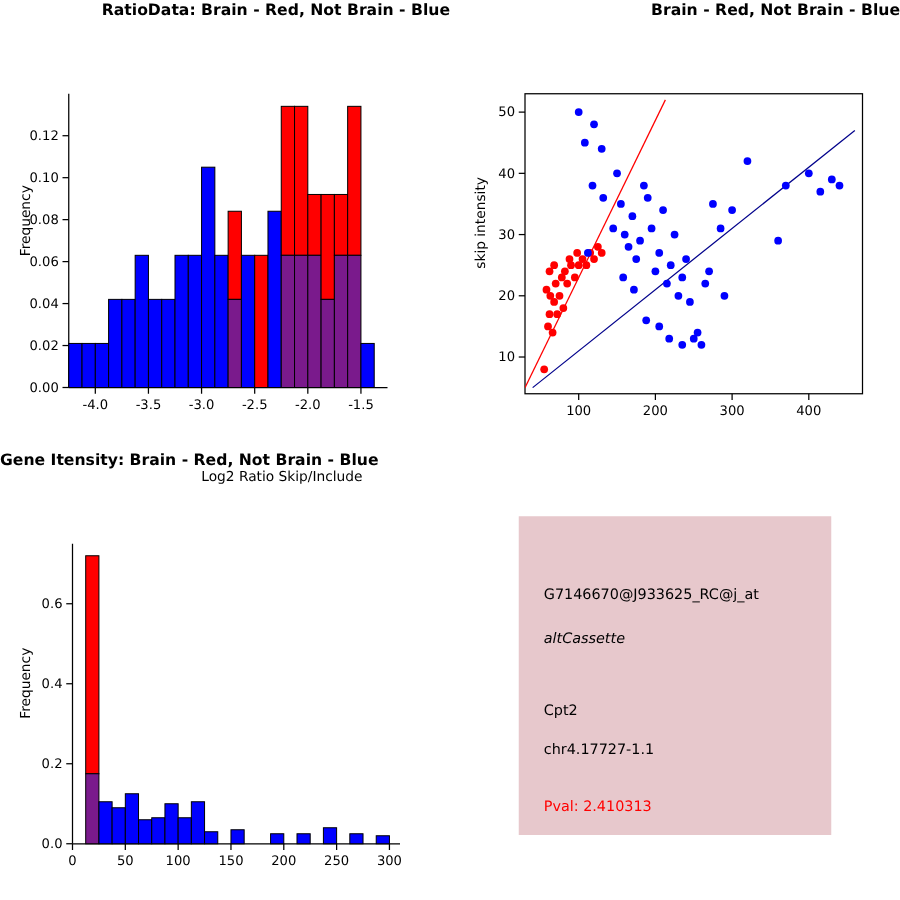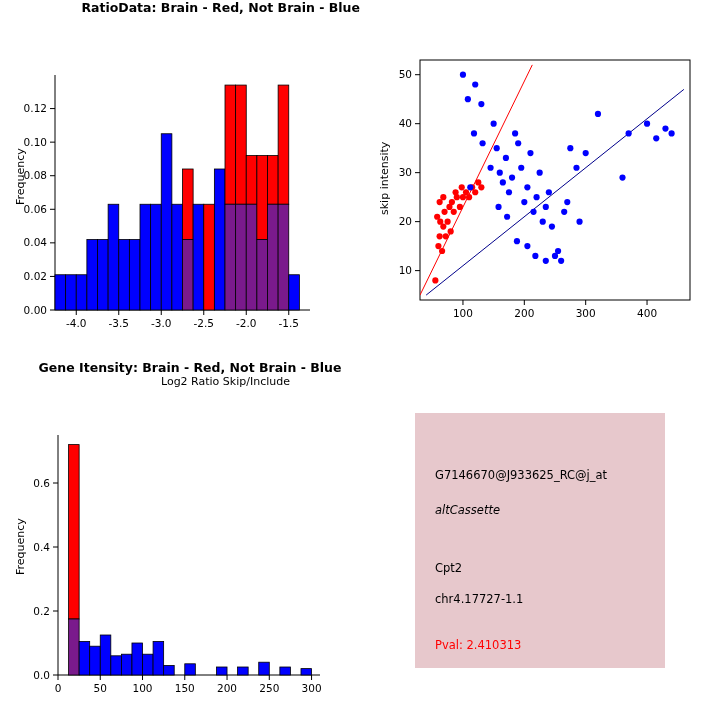--- a/index.html
+++ b/index.html
@@ -103,20 +103,21 @@
       <rect x="267.5" y="189.25" width="10.625" height="105.75" fill="#7a1a8c" stroke="#000" stroke-width="0.8"></rect>
       <rect x="278.125" y="70.07142857142858" width="10.625" height="119.17857142857142" fill="#ff0000" stroke="#000" stroke-width="0.8"></rect>
       <rect x="278.125" y="189.25" width="10.625" height="105.75" fill="#7a1a8c" stroke="#000" stroke-width="0.8"></rect>
       <rect x="288.75" y="259.75" width="10.625" height="35.25" fill="#0000ff" stroke="#000" stroke-width="0.8"></rect>
     </svg>
   <div class="ylab" style="left:14px;top:205px;">Frequency</div>
   <div class="axis-label" style="left:40px;top:343px;width:290px;">Log2 Ratio Skip/Include</div>
 </div>
 
 <div class="panel" style="left:360px;top:0;width:360px;height:360px;">
+  <div class="ptitle" style="left:0;top:20px;width:360px;">Brain - Red, Not Brain - Blue</div>
   <svg id="svg-scatter" width="360" height="360">
       <rect x="60" y="60" width="270" height="240" fill="none" stroke="#000" stroke-width="1"></rect>
       <line x1="102.95454545454545" y1="300" x2="102.95454545454545" y2="305" stroke="#000" stroke-width="1"></line>
       <text x="102.95454545454545" y="317" text-anchor="middle" font-size="10.5" font-family="DejaVu Sans, sans-serif" fill="#000">100</text>
       <line x1="164.3181818181818" y1="300" x2="164.3181818181818" y2="305" stroke="#000" stroke-width="1"></line>
       <text x="164.3181818181818" y="317" text-anchor="middle" font-size="10.5" font-family="DejaVu Sans, sans-serif" fill="#000">200</text>
       <line x1="225.6818181818182" y1="300" x2="225.6818181818182" y2="305" stroke="#000" stroke-width="1"></line>
       <text x="225.6818181818182" y="317" text-anchor="middle" font-size="10.5" font-family="DejaVu Sans, sans-serif" fill="#000">300</text>
       <line x1="287.04545454545456" y1="300" x2="287.04545454545456" y2="305" stroke="#000" stroke-width="1"></line>
       <text x="287.04545454545456" y="317" text-anchor="middle" font-size="10.5" font-family="DejaVu Sans, sans-serif" fill="#000">400</text>
@@ -212,21 +213,21 @@
         <circle cx="122.5909090909091" cy="143.265306122449" r="3.1" fill="#0000ff"></circle>
         <circle cx="114" cy="133.46938775510205" r="3.1" fill="#0000ff"></circle>
         <circle cx="110.31818181818181" cy="187.34693877551018" r="3.1" fill="#0000ff"></circle>
         <circle cx="102.95454545454545" cy="74.69387755102039" r="3.1" fill="#0000ff"></circle>
       </g>
     </svg>
   <div class="ylab" style="left:18px;top:215px;">skip intensity</div>
 </div>
 
 <div class="panel" style="left:0;top:360px;width:400px;height:360px;">
-  <div class="ptitle" style="left:8px;top:22px;width:380px;text-align:center;">Gene Itensity: Brain - Red, Not Brain - Blue</div>
+  <div class="ptitle" style="left:8px;top:22px;width:380px;text-align:left;">Gene Itensity: Brain - Red, Not Brain - Blue</div>
   <svg id="svg-hist-gene" width="400" height="360">
       <line x1="58" y1="300" x2="320" y2="300" stroke="#000" stroke-width="1"></line>
       <line x1="58" y1="60" x2="58" y2="300" stroke="#000" stroke-width="1"></line>
       <line x1="58" y1="300" x2="58" y2="305" stroke="#000" stroke-width="1"></line>
       <text x="58" y="317" text-anchor="middle" font-size="10.5" font-family="DejaVu Sans, sans-serif" fill="#000">0</text>
       <line x1="100.25806451612902" y1="300" x2="100.25806451612902" y2="305" stroke="#000" stroke-width="1"></line>
       <text x="100.25806451612902" y="317" text-anchor="middle" font-size="10.5" font-family="DejaVu Sans, sans-serif" fill="#000">50</text>
       <line x1="142.51612903225805" y1="300" x2="142.51612903225805" y2="305" stroke="#000" stroke-width="1"></line>
       <text x="142.51612903225805" y="317" text-anchor="middle" font-size="10.5" font-family="DejaVu Sans, sans-serif" fill="#000">100</text>
       <line x1="184.7741935483871" y1="300" x2="184.7741935483871" y2="305" stroke="#000" stroke-width="1"></line>

